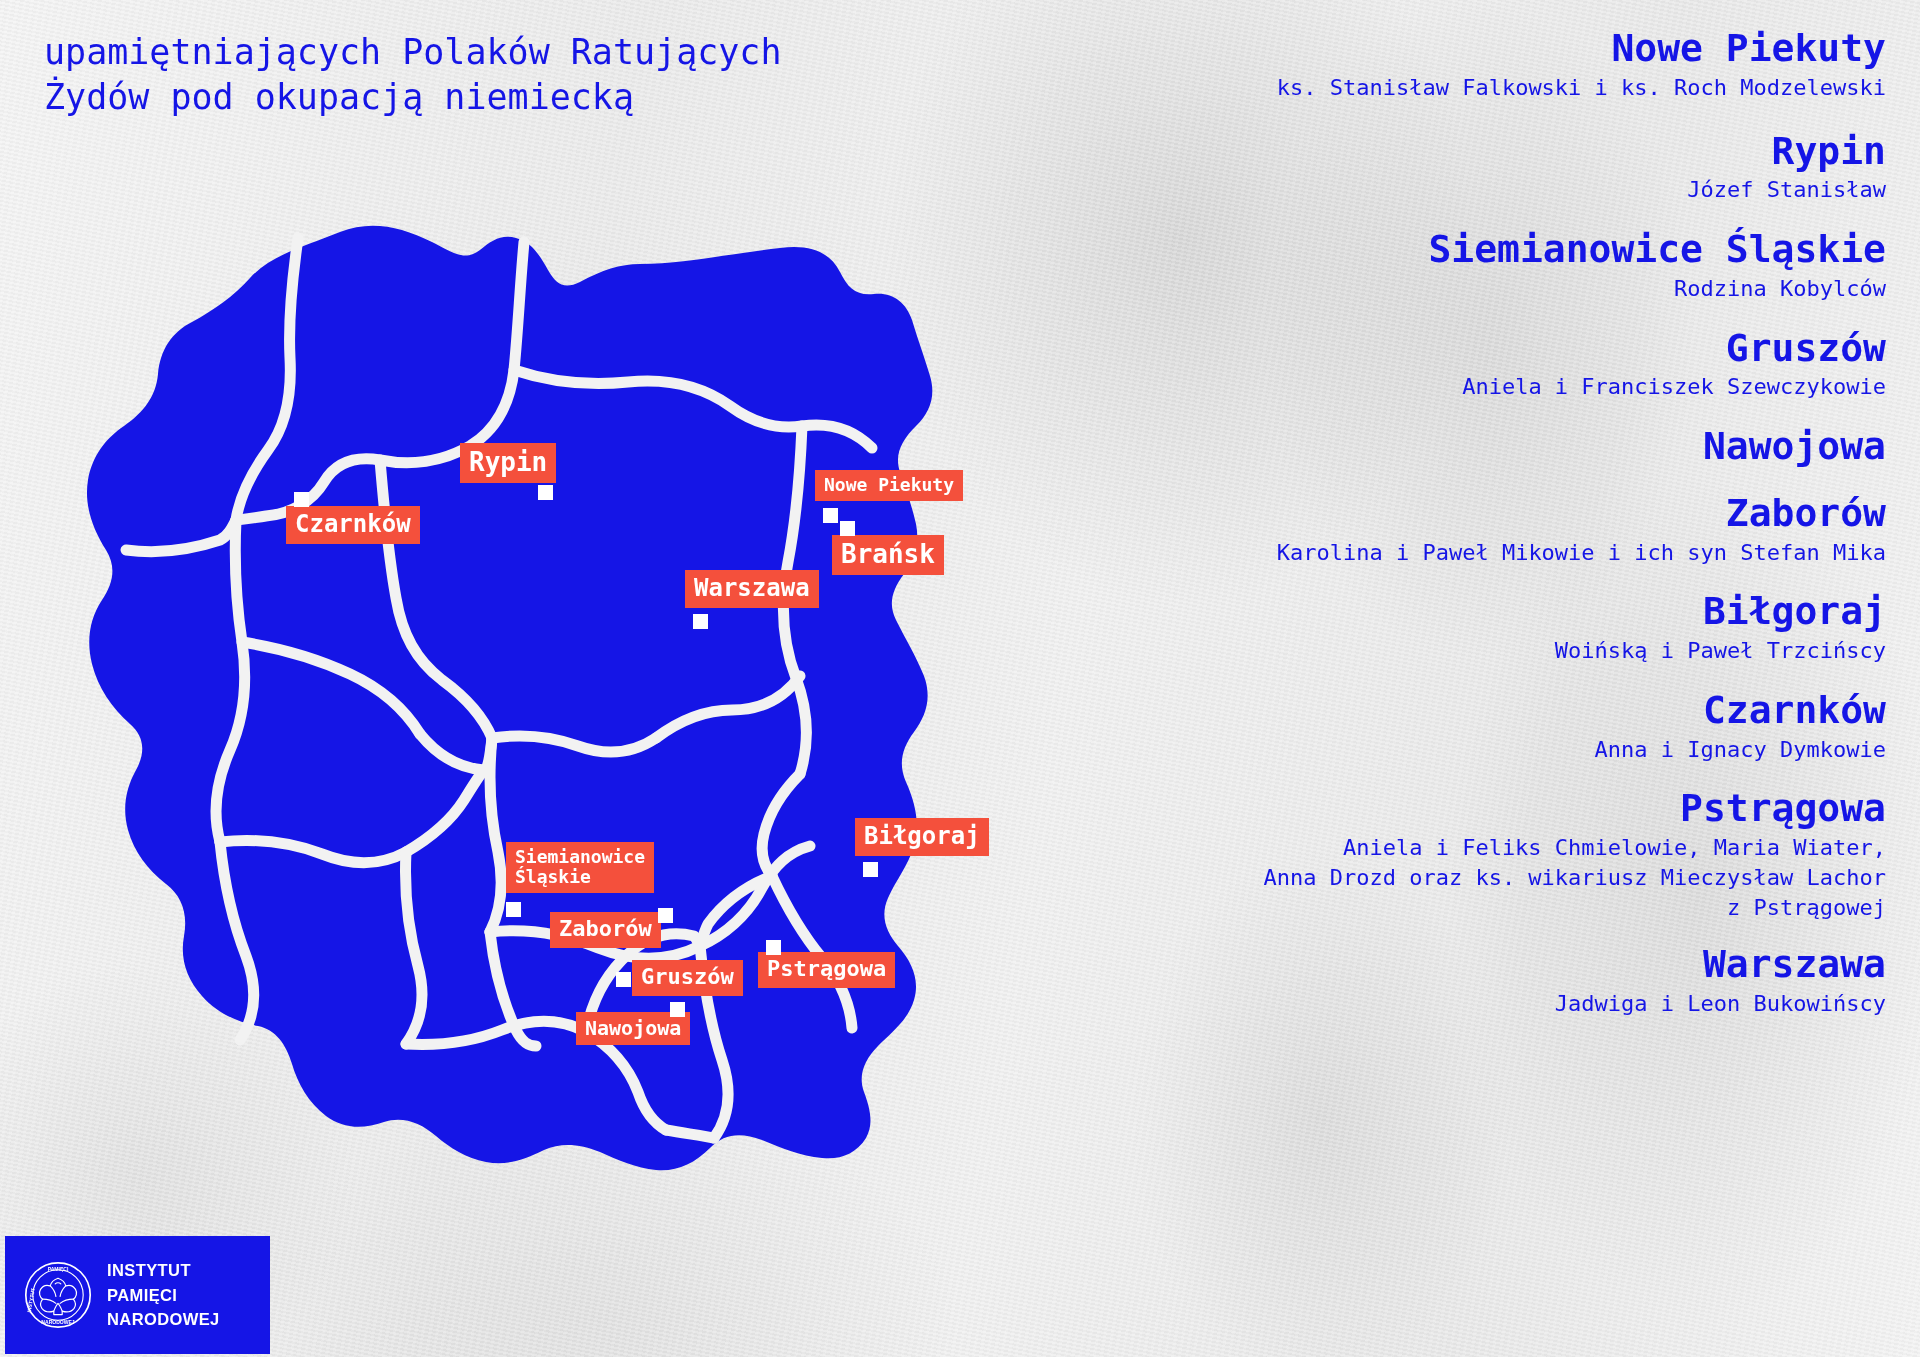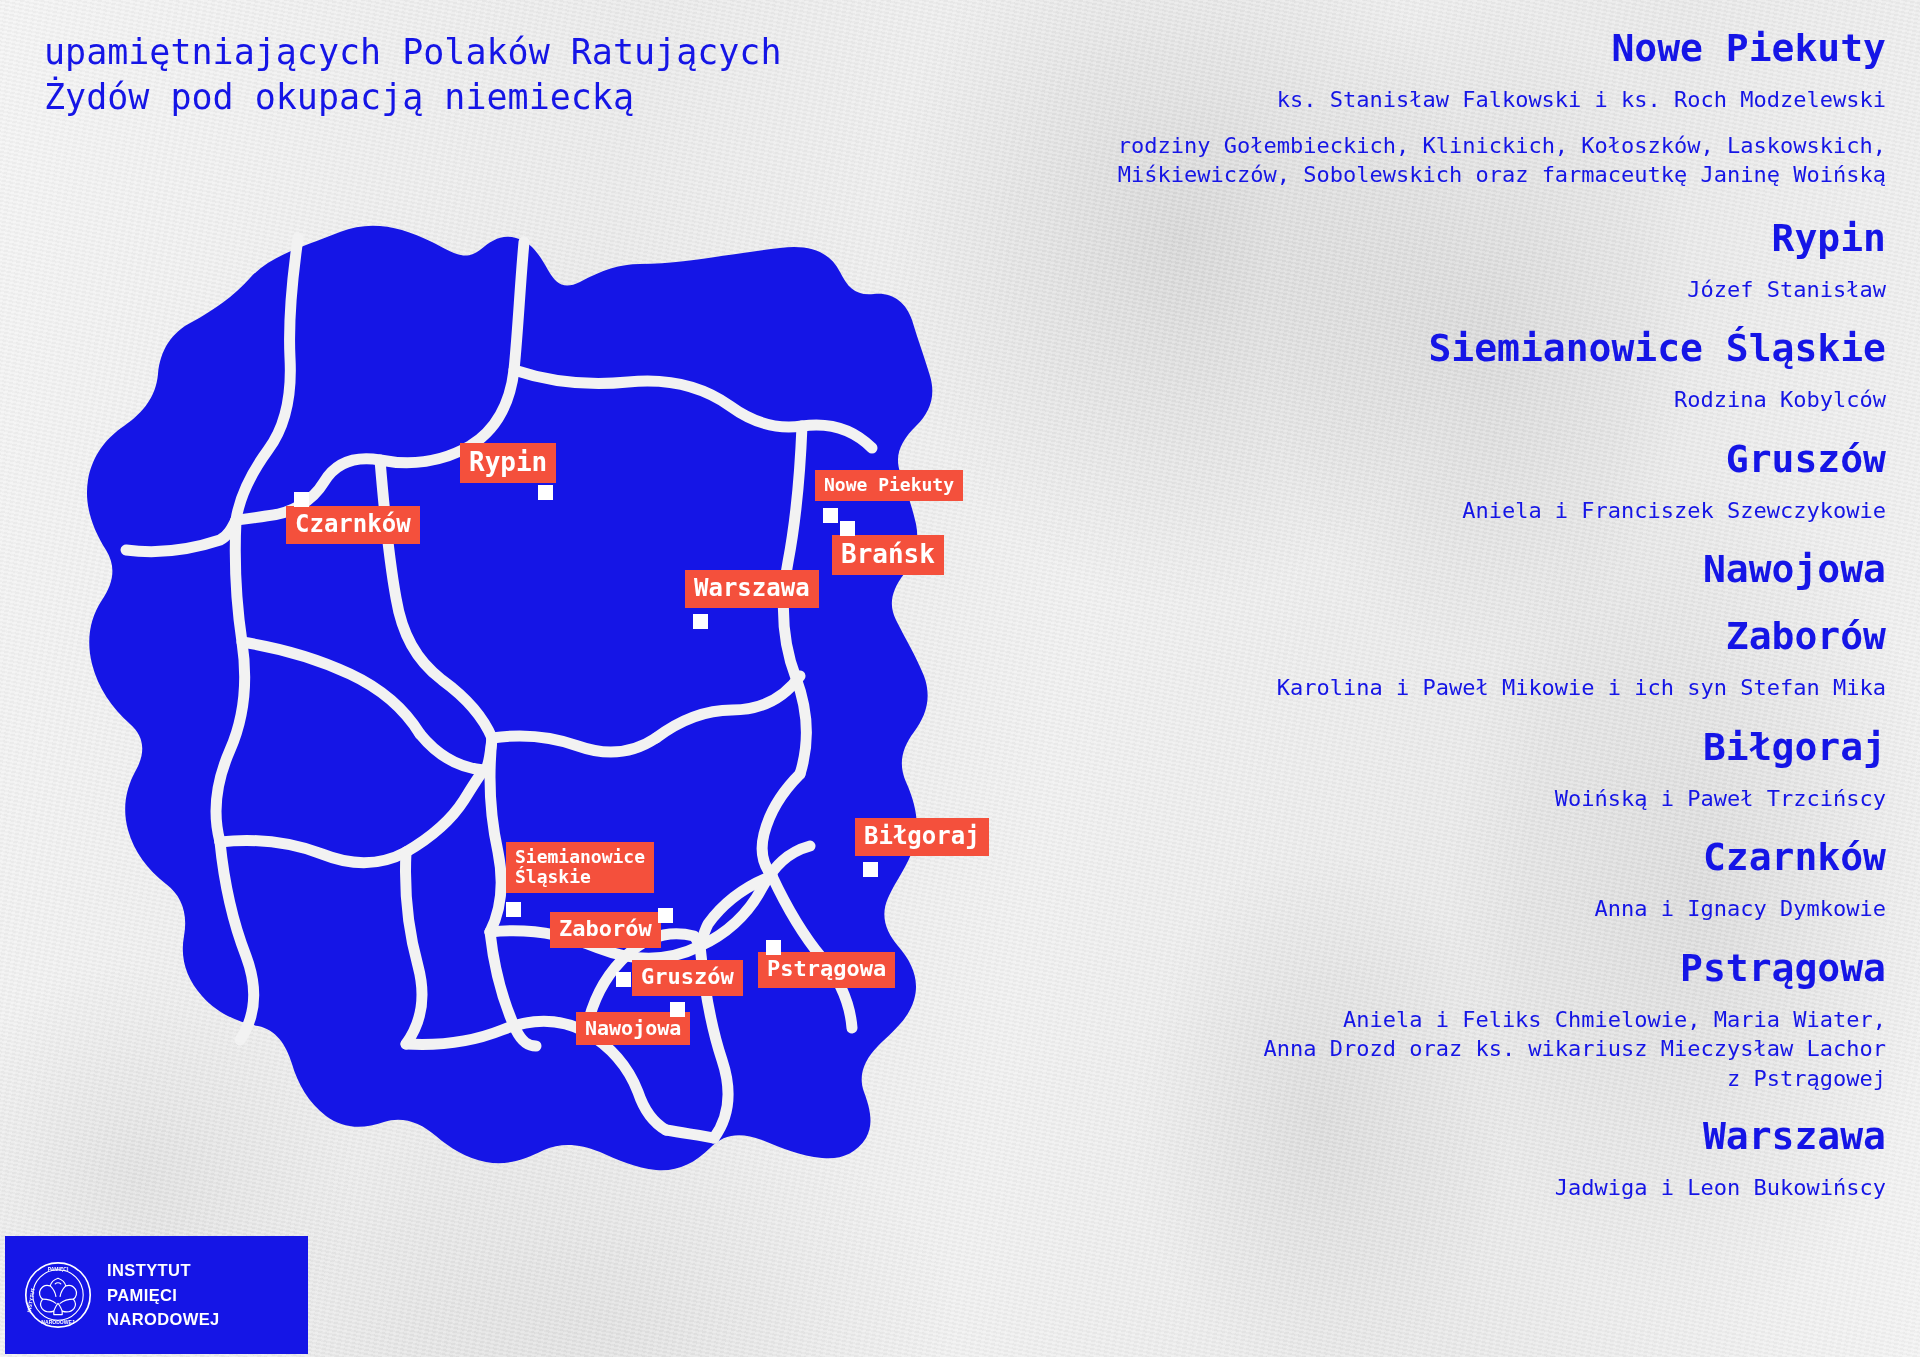--- a/index.html
+++ b/index.html
@@ -42,37 +42,37 @@
 
   
   #entries {
     position:absolute; right:34px; top:26px; width:880px;
     text-align:right; color:#1515E6;
   }
   .entry { margin-bottom:16px; }
   .entry-place {
     font-weight:bold; font-size:38px; line-height:1.18; letter-spacing:0px;
   }
-  .entry-names { font-size:22px; line-height:1.35; margin-top:14px; white-space:pre-line; }
+  .entry-names { font-size:22px; line-height:1.35; margin-top:2px; white-space:pre-line; }
 
   
   #map-wrap { position:absolute; left:40px; top:190px; width:1010px; height:1080px; }
   #map-svg { width:100%; height:100%; display:block; }
 
   
   .city-label {
     position:absolute; background:#F4503C; color:#ffffff;
     font-weight:bold; font-family:"DejaVu Sans Mono", monospace;
     padding:5px 9px 6px 9px; line-height:1.12; white-space:pre-line;
   }
   .marker { position:absolute; width:15px; height:15px; background:#ffffff; }
 
   
   #ipn-logo {
-    position:absolute; left:5px; top:1236px; width:303px; height:118px;
+    position:absolute; left:5px; top:1236px; width:265px; height:118px;
     background:#1515E6; display:flex; align-items:center; gap:14px; padding-left:18px;
   }
   #ipn-emblem { width:70px; height:70px; flex:none; }
   #ipn-text {
     color:#ffffff; font-family:"Liberation Sans", sans-serif; font-weight:bold;
     font-size:16.5px; line-height:1.5; letter-spacing:.4px; white-space:pre-line;
   }
 </style>
 </head>
 <body>
@@ -226,22 +226,20 @@
   <div class="city-label" style="left:536px; top:822px; font-size:20px;">Nawojowa</div>
   <div class="marker" style="left:630px; top:812px;"></div>
 </div>
 
 <div id="entries">
   <div class="entry">
     <div class="entry-place">Nowe Piekuty</div>
     <div class="entry-names">ks. Stanisław Falkowski i ks. Roch Modzelewski</div>
   </div>
   <div class="entry">
-    <div class="entry-names">rodziny Gołembieckich, Klinickich, Kołoszków, Laskowskich,
-Miśkiewiczów, Sobolewskich oraz farmaceutkę Janinę Woińską</div>
   </div>
   <div class="entry" style="margin-top:26px;">
     <div class="entry-place">Rypin</div>
     <div class="entry-names">Józef Stanisław</div>
   </div>
   <div class="entry" style="margin-top:22px;">
     <div class="entry-place">Siemianowice Śląskie</div>
     <div class="entry-names">Rodzina Kobylców</div>
   </div>
   <div class="entry" style="margin-top:22px;">

